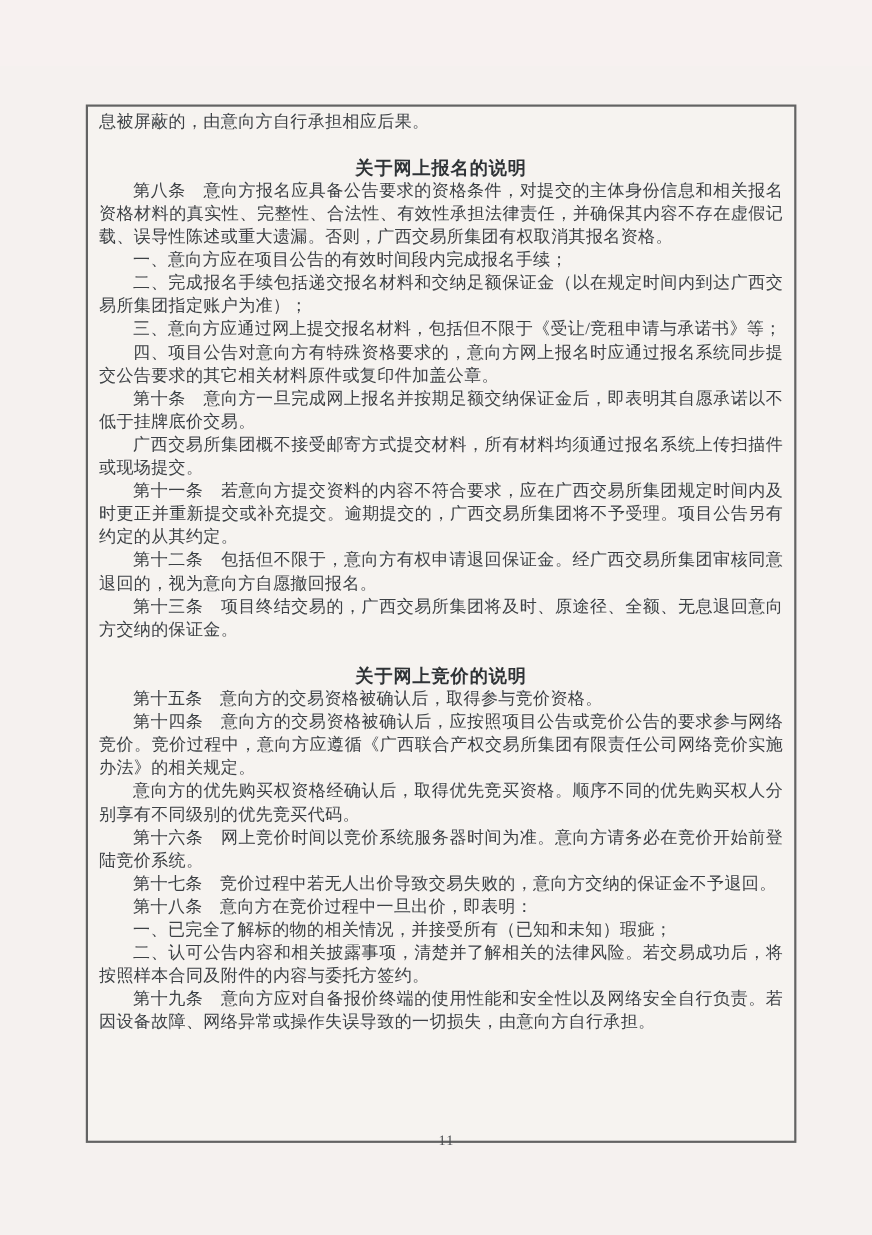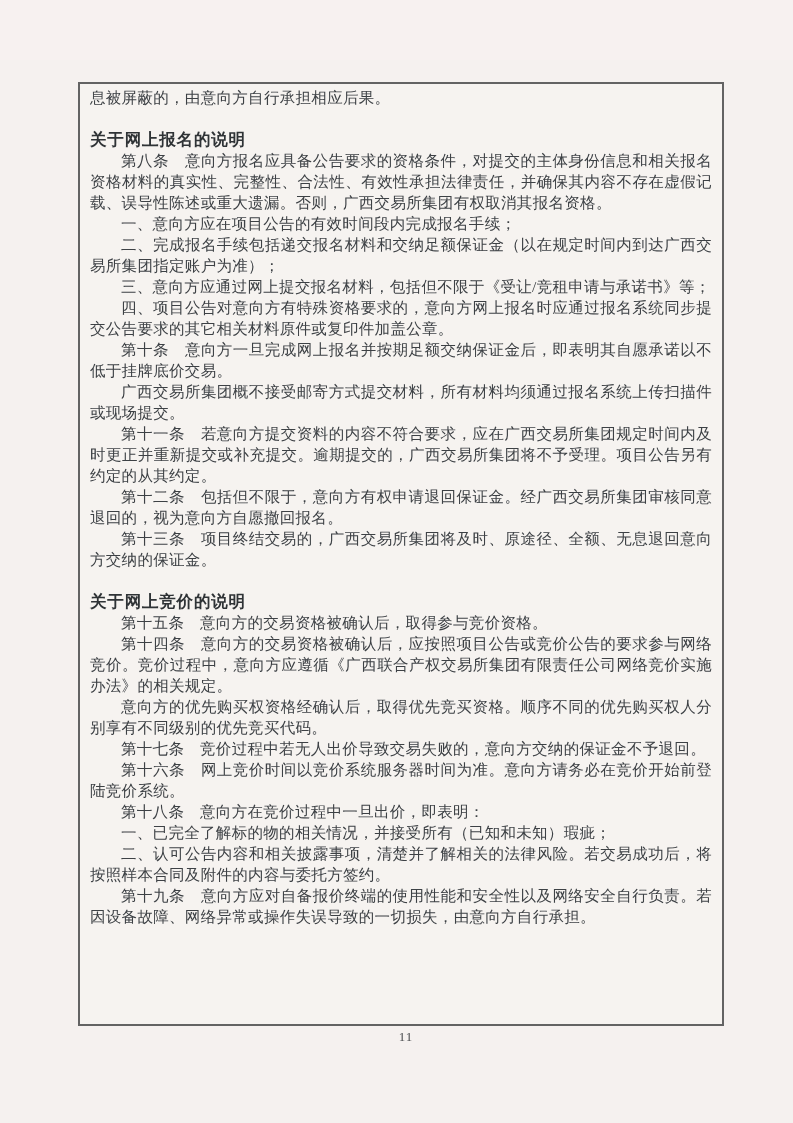--- a/index.html
+++ b/index.html
@@ -21,21 +21,21 @@
     content: "";
     position: absolute;
     left: 0; top: 0; right: 0;
     height: 60px;
     background: #f7f1f0;
     pointer-events: none;
   }
   .content-box {
     position: absolute;
     left: 78px;
-    top: 82px;
+    top: 95px;
     width: 646px;
     height: 944px;
     box-sizing: border-box;
     border: 2px solid #636363;
     background: #f6f3f0;
     padding: 3px 10px 0 10px;
     overflow: hidden;
   }
   .doc-para {
     margin: 0;
@@ -46,20 +46,21 @@
     letter-spacing: 0.02em;
   }
   .doc-para.indent {
     text-indent: 2em;
   }
   .doc-heading {
     margin: 21px 0 0 0;
     font-size: 16.5px;
     line-height: 21px;
     font-weight: bold;
+    text-align: center;
     color: #2f3336;
     letter-spacing: 0.05em;
   }
   .page-number {
     position: absolute;
     left: 0;
     right: 0;
     top: 1028px;
     text-align: center;
     font-size: 13px;
@@ -84,22 +85,22 @@
         <div class="doc-para indent">四、项目公告对意向方有特殊资格要求的，意向方网上报名时应通过报名系统同步提交公告要求的其它相关材料原件或复印件加盖公章。</div>
         <div class="doc-para indent">第十条　意向方一旦完成网上报名并按期足额交纳保证金后，即表明其自愿承诺以不低于挂牌底价交易。</div>
         <div class="doc-para indent">广西交易所集团概不接受邮寄方式提交材料，所有材料均须通过报名系统上传扫描件或现场提交。</div>
         <div class="doc-para indent">第十一条　若意向方提交资料的内容不符合要求，应在广西交易所集团规定时间内及时更正并重新提交或补充提交。逾期提交的，广西交易所集团将不予受理。项目公告另有约定的从其约定。</div>
         <div class="doc-para indent">第十二条　包括但不限于，意向方有权申请退回保证金。经广西交易所集团审核同意退回的，视为意向方自愿撤回报名。</div>
         <div class="doc-para indent">第十三条　项目终结交易的，广西交易所集团将及时、原途径、全额、无息退回意向方交纳的保证金。</div>
         <div class="doc-heading">关于网上竞价的说明</div>
         <div class="doc-para indent">第十五条　意向方的交易资格被确认后，取得参与竞价资格。</div>
         <div class="doc-para indent">第十四条　意向方的交易资格被确认后，应按照项目公告或竞价公告的要求参与网络竞价。竞价过程中，意向方应遵循《广西联合产权交易所集团有限责任公司网络竞价实施办法》的相关规定。</div>
         <div class="doc-para indent">意向方的优先购买权资格经确认后，取得优先竞买资格。顺序不同的优先购买权人分别享有不同级别的优先竞买代码。</div>
+        <div class="doc-para indent">第十六条　网上竞价时间以竞价系统服务器时间为准。意向方请务必在竞价开始前登陆竞价系统。</div>
         <div class="doc-para indent">第十七条　竞价过程中若无人出价导致交易失败的，意向方交纳的保证金不予退回。</div>
-        <div class="doc-para indent">第十六条　网上竞价时间以竞价系统服务器时间为准。意向方请务必在竞价开始前登陆竞价系统。</div>
         <div class="doc-para indent">第十八条　意向方在竞价过程中一旦出价，即表明：</div>
         <div class="doc-para indent">一、已完全了解标的物的相关情况，并接受所有（已知和未知）瑕疵；</div>
         <div class="doc-para indent">二、认可公告内容和相关披露事项，清楚并了解相关的法律风险。若交易成功后，将按照样本合同及附件的内容与委托方签约。</div>
         <div class="doc-para indent">第十九条　意向方应对自备报价终端的使用性能和安全性以及网络安全自行负责。若因设备故障、网络异常或操作失误导致的一切损失，由意向方自行承担。</div>
       </div>
   </div>
   <div class="page-number">11</div>
 </div>
 
 </body></html>

